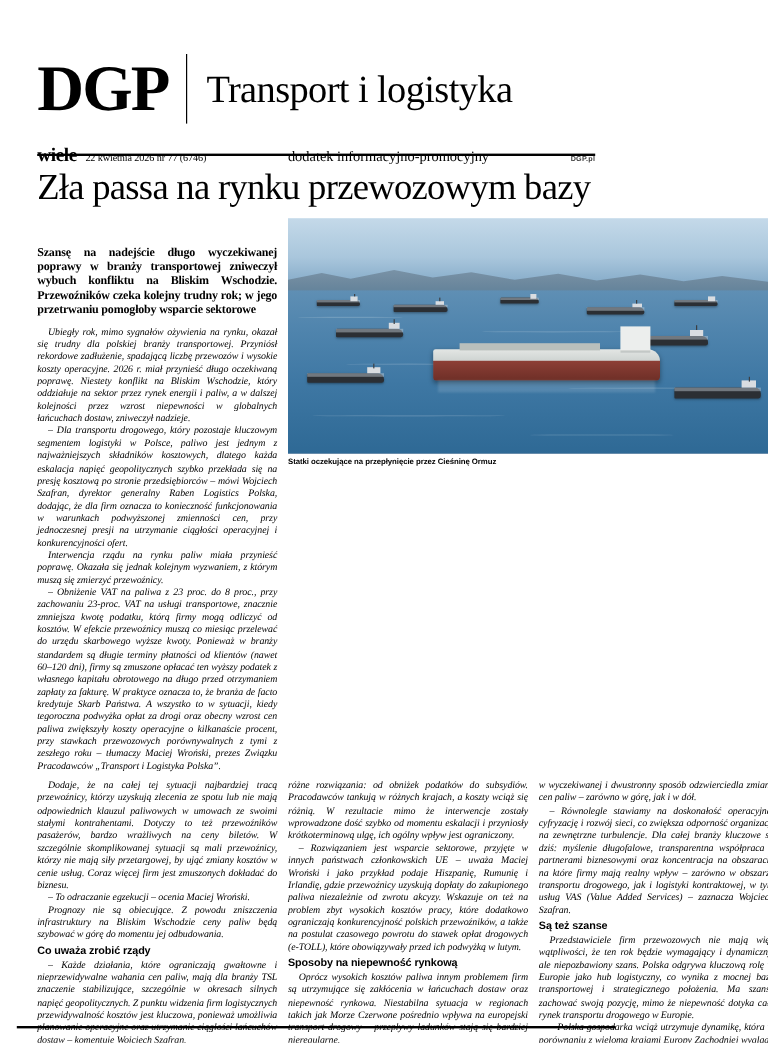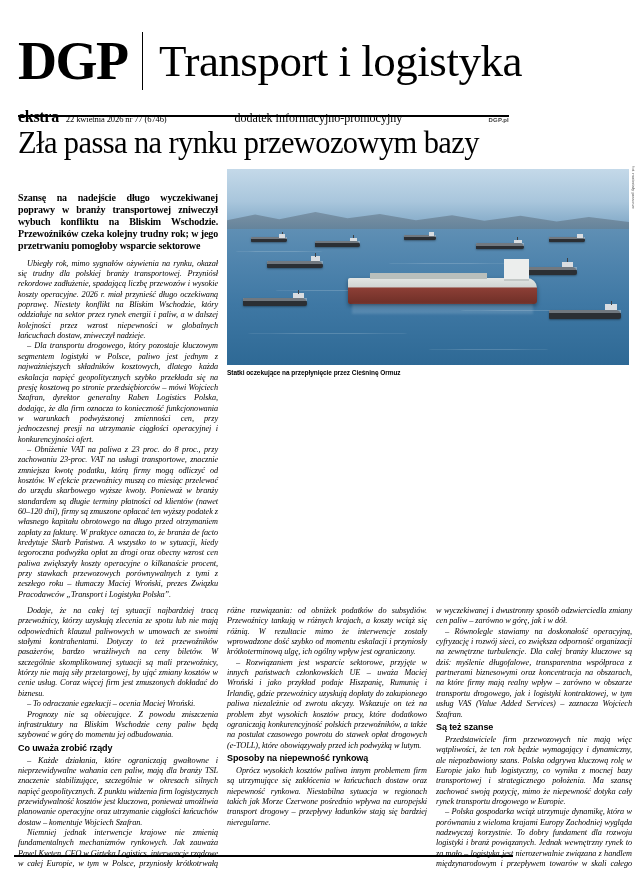--- a/index.html
+++ b/index.html
@@ -12,21 +12,21 @@
     height: 869px;
     font-family: "Liberation Serif", serif;
     color: #000000;
     overflow: hidden;
     position: relative;
   }
   .page {
     width: 527px;
     height: 869px;
     position: relative;
-    padding: 4px;
+    padding: 17px;
     box-sizing: border-box;
   }
 
   
   .masthead {
     display: flex;
     align-items: center;
     padding: 38px 0 0 14px;
     height: 76px;
     box-sizing: border-box;
@@ -40,21 +40,21 @@
     padding-right: 14px;
   }
   .mast-rule {
     width: 1.5px;
     background: #000;
     height: 58px;
     margin-right: 16px;
   }
   .mast-title {
     font-family: "Liberation Serif", serif;
-    font-size: 45px;
+    font-size: 32px;
     line-height: 1;
     letter-spacing: -0.5px;
   }
 
   
   .subbar {
     display: flex;
     align-items: baseline;
     padding: 28px 14px 0 14px;
     height: 30px;
@@ -280,38 +280,39 @@
 
 <div class="page">
 
   <div class="masthead">
     <div class="dgp-logo">DGP</div>
     <div class="mast-rule"></div>
     <div class="mast-title">Transport i logistyka</div>
   </div>
 
   <div class="subbar">
-    <div class="ekstra">ekstra</div>
+    <div class="ekstra">wiele</div>
     <div class="issue-line">22 kwietnia 2026 nr 77 (6746)</div>
     <div class="supplement">dodatek informacyjno-promocyjny</div>
     <div class="dgp-pl">DGP.pl</div>
   </div>
   <div class="rule-thick"></div>
 
   <div class="headline">Zła passa na rynku przewozowym bazy</div>
 
   <div class="content">
 
     <div class="toprow">
 
       <div class="col-lead">
         <div class="lead">Szansę na nadejście długo wyczekiwanej poprawy w branży transportowej zniweczył wybuch konfliktu na Bliskim Wschodzie. Przewoźników czeka kolejny trudny rok; w jego przetrwaniu pomogłoby wsparcie sektorowe</div>
         <div class="bodytext">
           <p>Ubiegły rok, mimo sygnałów ożywienia na rynku, okazał się trudny dla polskiej branży transportowej. Przyniósł rekordowe zadłużenie, spadającą liczbę przewozów i wysokie koszty operacyjne. 2026 r. miał przynieść długo oczekiwaną poprawę. Niestety konflikt na Bliskim Wschodzie, który oddziałuje na sektor przez rynek energii i paliw, a w dalszej kolejności przez wzrost niepewności w globalnych łańcuchach dostaw, zniweczył nadzieje.</p>
           <p>– Dla transportu drogowego, który pozostaje kluczowym segmentem logistyki w Polsce, paliwo jest jednym z najważniejszych składników kosztowych, dlatego każda eskalacja napięć geopolitycznych szybko przekłada się na presję kosztową po stronie przedsiębiorców – mówi Wojciech Szafran, dyrektor generalny Raben Logistics Polska, dodając, że dla firm oznacza to konieczność funkcjonowania w warunkach podwyższonej zmienności cen, przy jednoczesnej presji na utrzymanie ciągłości operacyjnej i konkurencyjności ofert.</p>
+          <p>Interwencja rządu na rynku paliw miała przynieść poprawę. Okazała się jednak kolejnym wyzwaniem, z którym muszą się zmierzyć przewoźnicy.</p>
           <p>– Obniżenie VAT na paliwa z 23 proc. do 8 proc., przy zachowaniu 23-proc. VAT na usługi transportowe, znacznie zmniejsza kwotę podatku, którą firmy mogą odliczyć od kosztów. W efekcie przewoźnicy muszą co miesiąc przelewać do urzędu skarbowego wyższe kwoty. Ponieważ w branży standardem są długie terminy płatności od klientów (nawet 60–120 dni), firmy są zmuszone opłacać ten wyższy podatek z własnego kapitału obrotowego na długo przed otrzymaniem zapłaty za fakturę. W praktyce oznacza to, że branża de facto kredytuje Skarb Państwa. A wszystko to w sytuacji, kiedy tegoroczna podwyżka opłat za drogi oraz obecny wzrost cen paliwa zwiększyły koszty operacyjne o kilkanaście procent, przy stawkach przewozowych porównywalnych z tymi z zeszłego roku – tłumaczy Maciej Wroński, prezes Związku Pracodawców „Transport i Logistyka Polska”.</p>
         </div>
       </div>
 
       <div class="photo-wrap">
         <div class="photo">
           <div class="sky"></div>
           <div class="mountains"></div>
           <div class="sea"></div>
 
@@ -387,21 +388,21 @@
         </div>
         <div class="subhead">Co uważa zrobić rządy</div>
         <div class="bodytext">
           <p>– Każde działania, które ograniczają gwałtowne i nieprzewidywalne wahania cen paliw, mają dla branży TSL znaczenie stabilizujące, szczególnie w okresach silnych napięć geopolitycznych. Z punktu widzenia firm logistycznych przewidywalność kosztów jest kluczowa, ponieważ umożliwia planowanie operacyjne oraz utrzymanie ciągłości łańcuchów dostaw – komentuje Wojciech Szafran.</p>
           <p>Niemniej jednak interwencje krajowe nie zmienią fundamentalnych mechanizmów rynkowych. Jak zauważa Pavel Kveten, CEO w Girteka Logistics, interwencje rządowe w całej Europie, w tym w Polsce, przyniosły krótkotrwałą ulgę i pomogły ograniczyć gwałtowne skoki cen paliw. Poszczególne kraje zastosowały jednak</p>
         </div>
       </div>
 
       <div class="col">
         <div class="bodytext">
-          <p class="noind">różne rozwiązania: od obniżek podatków do subsydiów. Przewoźnicy tankują w różnych krajach, a koszty wciąż się różnią. W rezultacie mimo że interwencje zostały wprowadzone dość szybko od momentu eskalacji i przyniosły krótkoterminową ulgę, ich ogólny wpływ jest ograniczony.</p>
+          <p class="noind">różne rozwiązania: od obniżek podatków do subsydiów. Pracodawców tankują w różnych krajach, a koszty wciąż się różnią. W rezultacie mimo że interwencje zostały wprowadzone dość szybko od momentu eskalacji i przyniosły krótkoterminową ulgę, ich ogólny wpływ jest ograniczony.</p>
           <p>– Rozwiązaniem jest wsparcie sektorowe, przyjęte w innych państwach członkowskich UE – uważa Maciej Wroński i jako przykład podaje Hiszpanię, Rumunię i Irlandię, gdzie przewoźnicy uzyskują dopłaty do zakupionego paliwa niezależnie od zwrotu akcyzy. Wskazuje on też na problem zbyt wysokich kosztów pracy, które dodatkowo ograniczają konkurencyjność polskich przewoźników, a także na postulat czasowego powrotu do stawek opłat drogowych (e-TOLL), które obowiązywały przed ich podwyżką w lutym.</p>
         </div>
         <div class="subhead">Sposoby na niepewność rynkową</div>
         <div class="bodytext">
           <p>Oprócz wysokich kosztów paliwa innym problemem firm są utrzymujące się zakłócenia w łańcuchach dostaw oraz niepewność rynkowa. Niestabilna sytuacja w regionach takich jak Morze Czerwone pośrednio wpływa na europejski transport drogowy – przepływy ładunków stają się bardziej nieregularne.</p>
 
         </div>
       </div>
 
       <div class="col col3">

